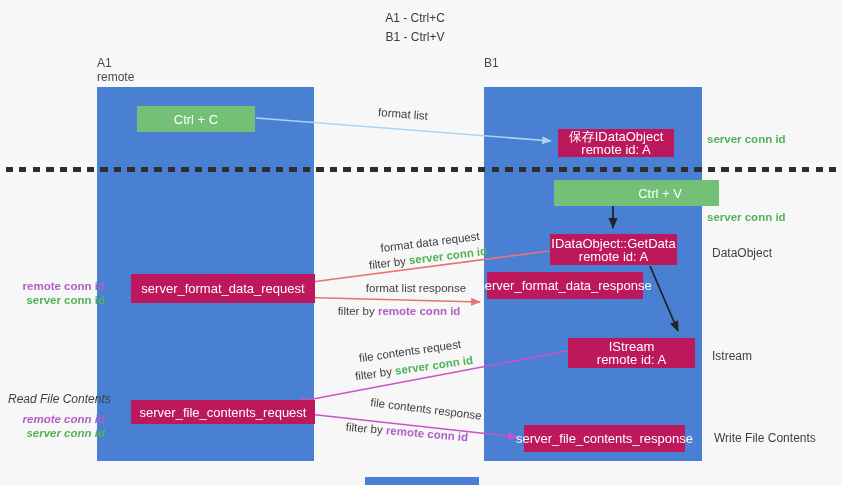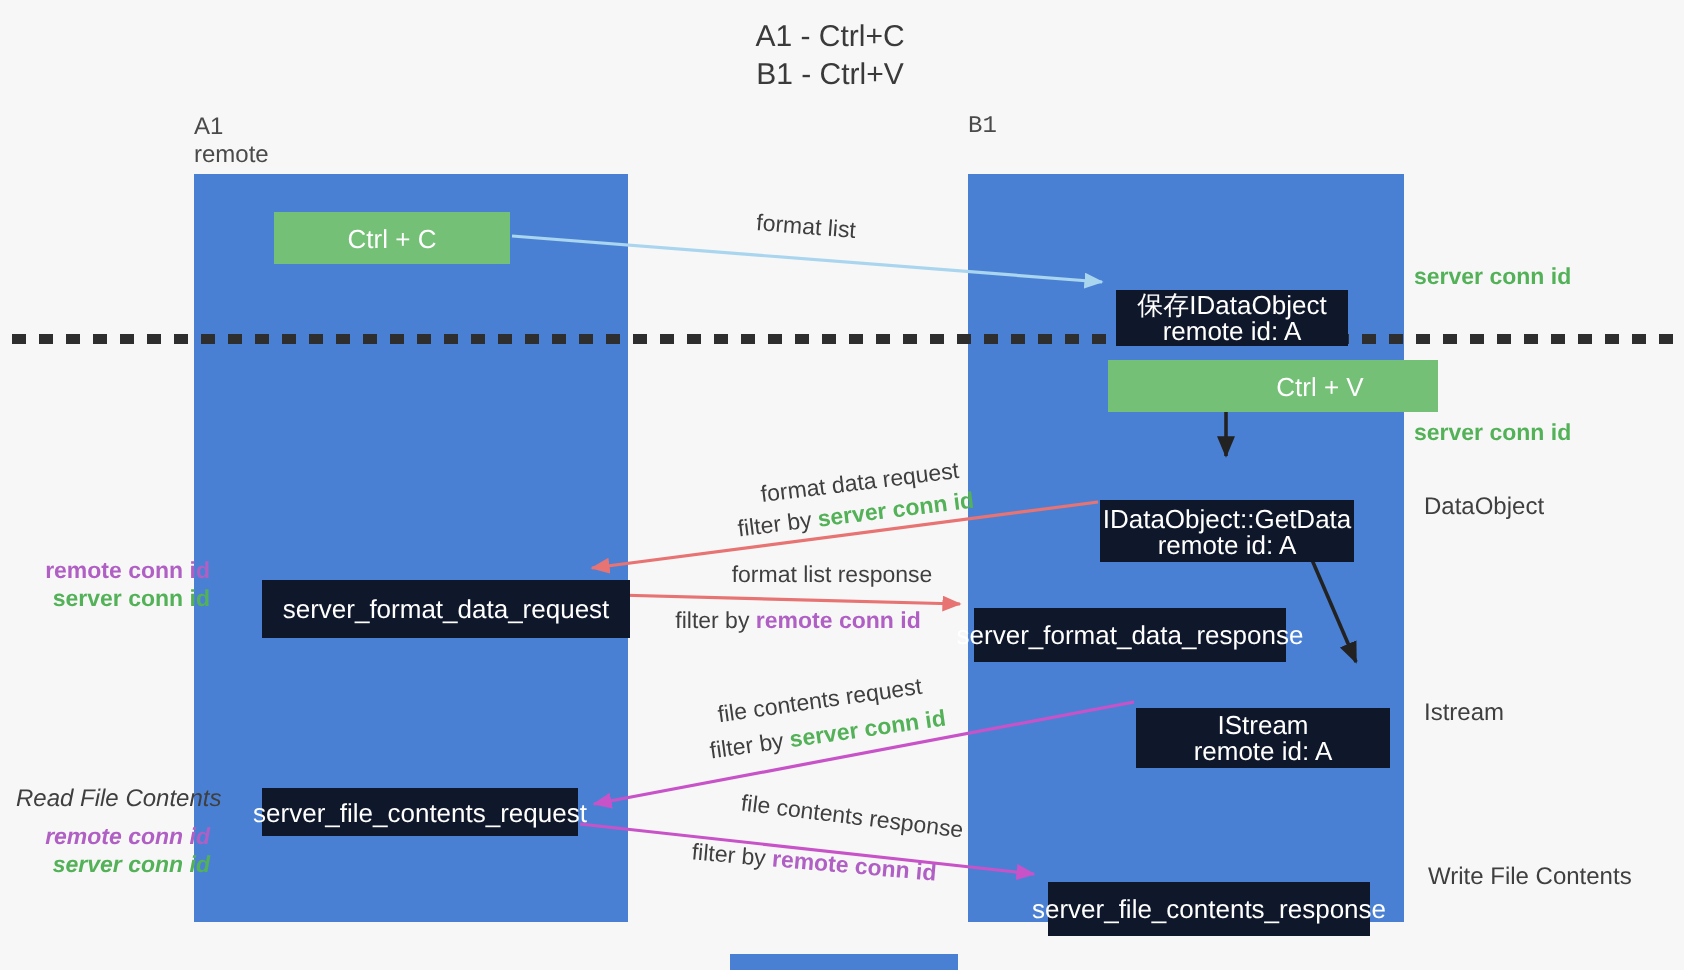--- a/index.html
+++ b/index.html
@@ -1,35 +1,35 @@
 <!DOCTYPE html>
 <html><head>
 <meta charset="utf-8">
 <style>
   html,body{margin:0;padding:0;}
   .stage{
     position:relative;width:842px;height:485px;background:#f7f7f7;overflow:hidden;
     font-family:"Liberation Sans","DejaVu Sans",sans-serif;color:#3c3c3c;
   }
   .title{position:absolute;left:290px;top:9px;width:250px;text-align:center;
-    font-size:15px;line-height:19px;color:#3a3a3a;}
+    font-size:12px;line-height:19px;color:#3a3a3a;}
   .col-header{position:absolute;top:56px;font-size:12px;line-height:14px;color:#4a4a4a;}
   .col-header.left{left:97px;width:217px;}
-  .col-header.right{left:484px;width:218px;font-family:Liberation Mono, monospace;}
+  .col-header.right{left:484px;width:218px;}
   .column{position:absolute;top:87px;height:374px;background:#4a80d3;}
   .column.left{left:97px;width:217px;}
   .column.right{left:484px;width:218px;}
   .bottom-strip{position:absolute;left:365px;top:477px;width:114px;height:8px;background:#4a80d3;}
   .dotted-line{position:absolute;left:6px;top:167px;width:836px;height:5px;z-index:3;
     background:repeating-linear-gradient(to right,#2e2e2e 0 7px,transparent 7px 13.5px);}
   svg.arrows{position:absolute;left:0;top:0;z-index:4;}
   .node{position:absolute;z-index:5;display:flex;flex-direction:column;align-items:center;
     justify-content:center;color:#fff;font-size:13px;line-height:13px;text-align:center;white-space:nowrap;}
   .node.green{background:#74c077;}
-  .node.orange{background:#0f172a;margin-top:16px;}
+  .node.orange{background:#be185d;}
   .alabel{position:absolute;z-index:6;font-size:11.5px;color:#3f3f3f;white-space:nowrap;
     transform:translate(-50%,-50%);}
   .side-label{position:absolute;z-index:6;font-size:11.5px;white-space:nowrap;}
   .green-text{color:#53b158;font-weight:bold;}
   .purple-text{color:#b05fc4;font-weight:bold;}
   .dark-text{color:#3f3f3f;font-weight:normal;font-size:12px;}
   .left-stack{text-align:right;line-height:14px;}
 </style>
 </head>
 <body>
@@ -94,30 +94,30 @@
 
   <div class="node orange" style="left:550px;top:234px;width:127px;height:31px;">
     <div>IDataObject::GetData</div>
     <div>remote id: A</div>
   </div>
 
   <div class="node orange" style="left:131px;top:274px;width:184px;height:29px;">
     <div>server_format_data_request</div>
   </div>
 
-  <div class="node orange" style="left:487px;top:288px;width:156px;height:27px;">
+  <div class="node orange" style="left:487px;top:272px;width:156px;height:27px;">
     <div>server_format_data_response</div>
   </div>
 
   <div class="node orange" style="left:568px;top:338px;width:127px;height:30px;">
     <div>IStream</div>
     <div>remote id: A</div>
   </div>
 
-  <div class="node orange" style="left:131px;top:378px;width:158px;height:24px;">
+  <div class="node orange" style="left:131px;top:400px;width:184px;height:24px;">
     <div>server_file_contents_request</div>
   </div>
 
   <div class="node orange" style="left:524px;top:425px;width:161px;height:27px;">
     <div>server_file_contents_response</div>
   </div>
 
   <div class="alabel" style="left:403px;top:114px;transform:translate(-50%,-50%) rotate(4.5deg);">format list</div>
 
   <div class="alabel" style="left:430px;top:242px;transform:translate(-50%,-50%) rotate(-7deg);">format data request</div>

